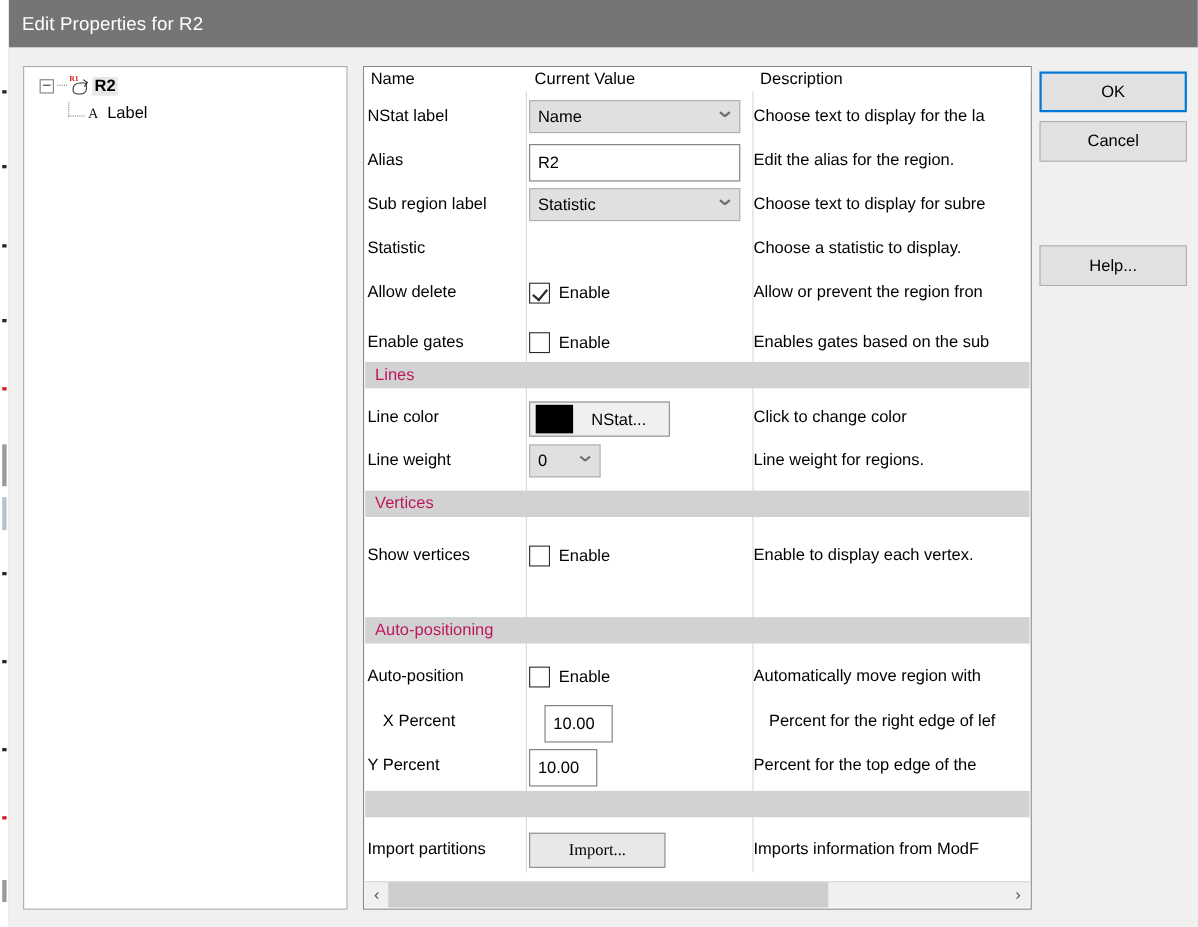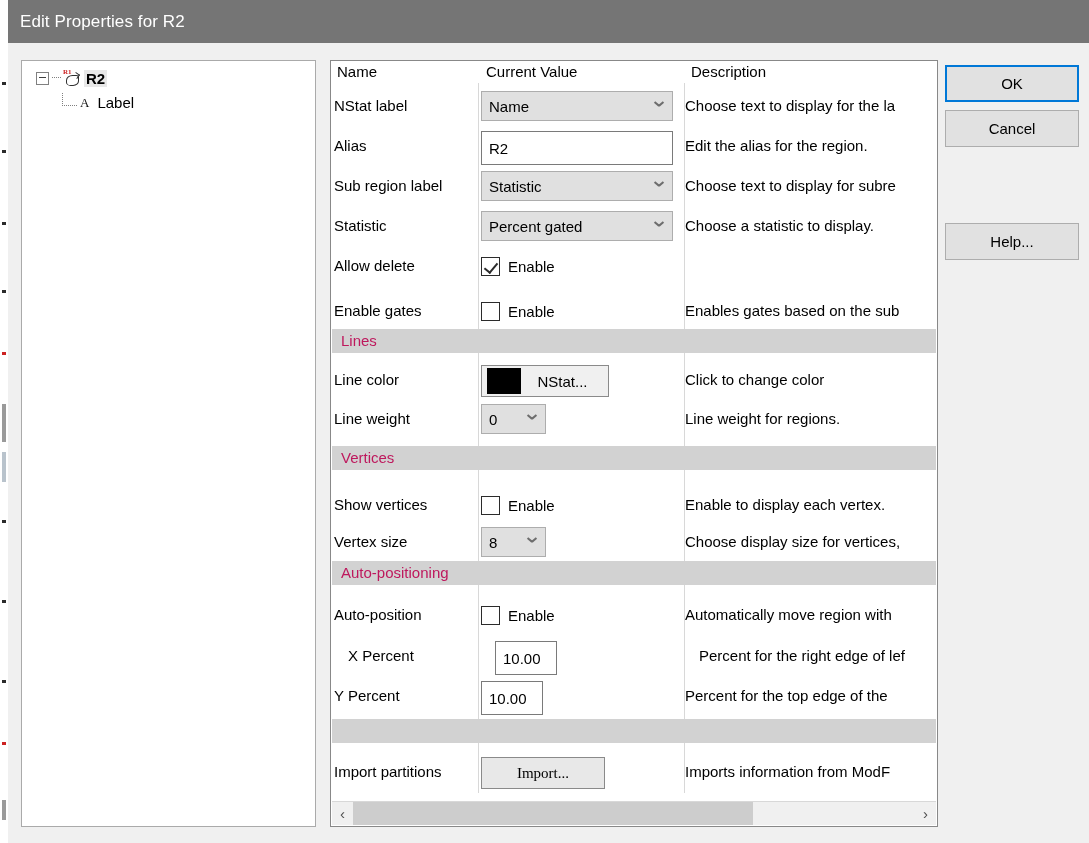--- a/index.html
+++ b/index.html
@@ -498,37 +498,32 @@
         <div class="combo wide">
           <span>Statistic</span>
           <span class="chev"></span>
         </div>
       </div>
       <span class="desc">Choose text to display for subre</span>
     </div>
 
     <div class="row" style="top:146px;">
       <span class="name">Statistic</span>
-      <div class="value">
-        <div class="combo wide">
-          <span>Percent gated</span>
-          <span class="chev"></span>
-        </div>
-      </div>
       <span class="desc">Choose a statistic to display.</span>
     </div>
 
     <div class="row" style="top:186px;">
       <span class="name">Allow delete</span>
       <div class="value">
         <div class="checkwrap">
           <span class="checkbox checked"></span>
           <span class="check-label">Enable</span>
         </div>
       </div>
+      <span class="desc">Allow or prevent the region fron</span>
     </div>
 
     <div class="row" style="top:231px;">
       <span class="name">Enable gates</span>
       <div class="value">
         <div class="checkwrap">
           <span class="checkbox"></span>
           <span class="check-label">Enable</span>
         </div>
       </div>
@@ -569,30 +564,20 @@
       <span class="name">Show vertices</span>
       <div class="value">
         <div class="checkwrap">
           <span class="checkbox"></span>
           <span class="check-label">Enable</span>
         </div>
       </div>
       <span class="desc">Enable to display each vertex.</span>
     </div>
 
-    <div class="row" style="top:462px;">
-      <span class="name">Vertex size</span>
-      <div class="value">
-        <div class="combo narrow">
-          <span>8</span>
-          <span class="chev"></span>
-        </div>
-      </div>
-      <span class="desc">Choose display size for vertices,</span>
-    </div>
 
     <div class="section" style="top:500px;">
       <span class="sec-text">Auto-positioning</span>
     </div>
 
     <div class="row" style="top:535px;">
       <span class="name">Auto-position</span>
       <div class="value">
         <div class="checkwrap">
           <span class="checkbox"></span>

